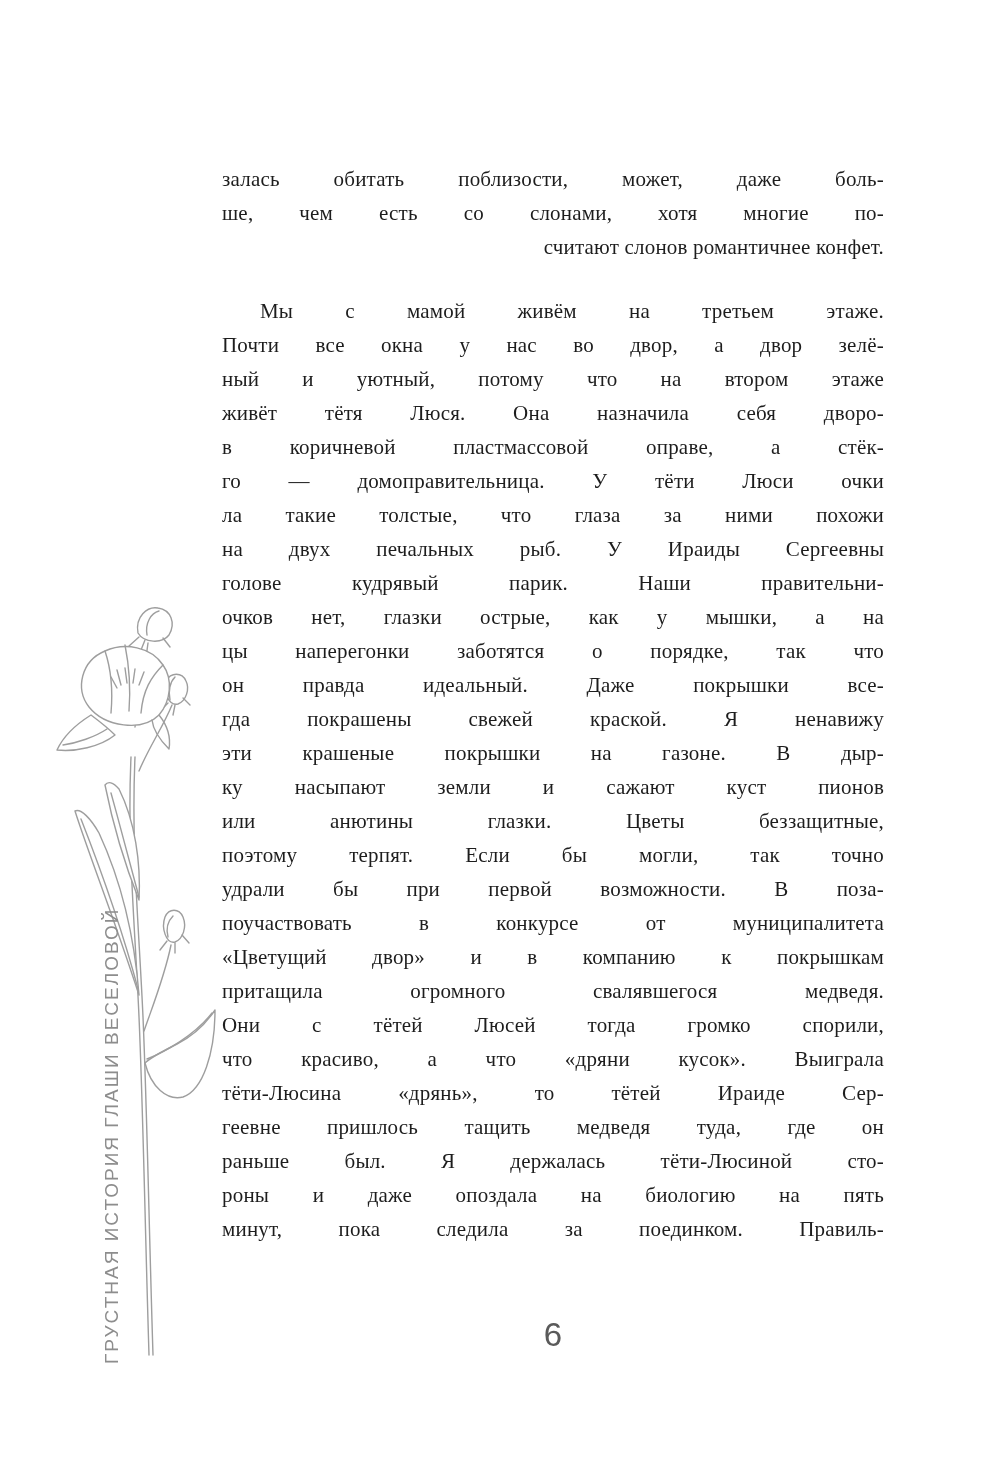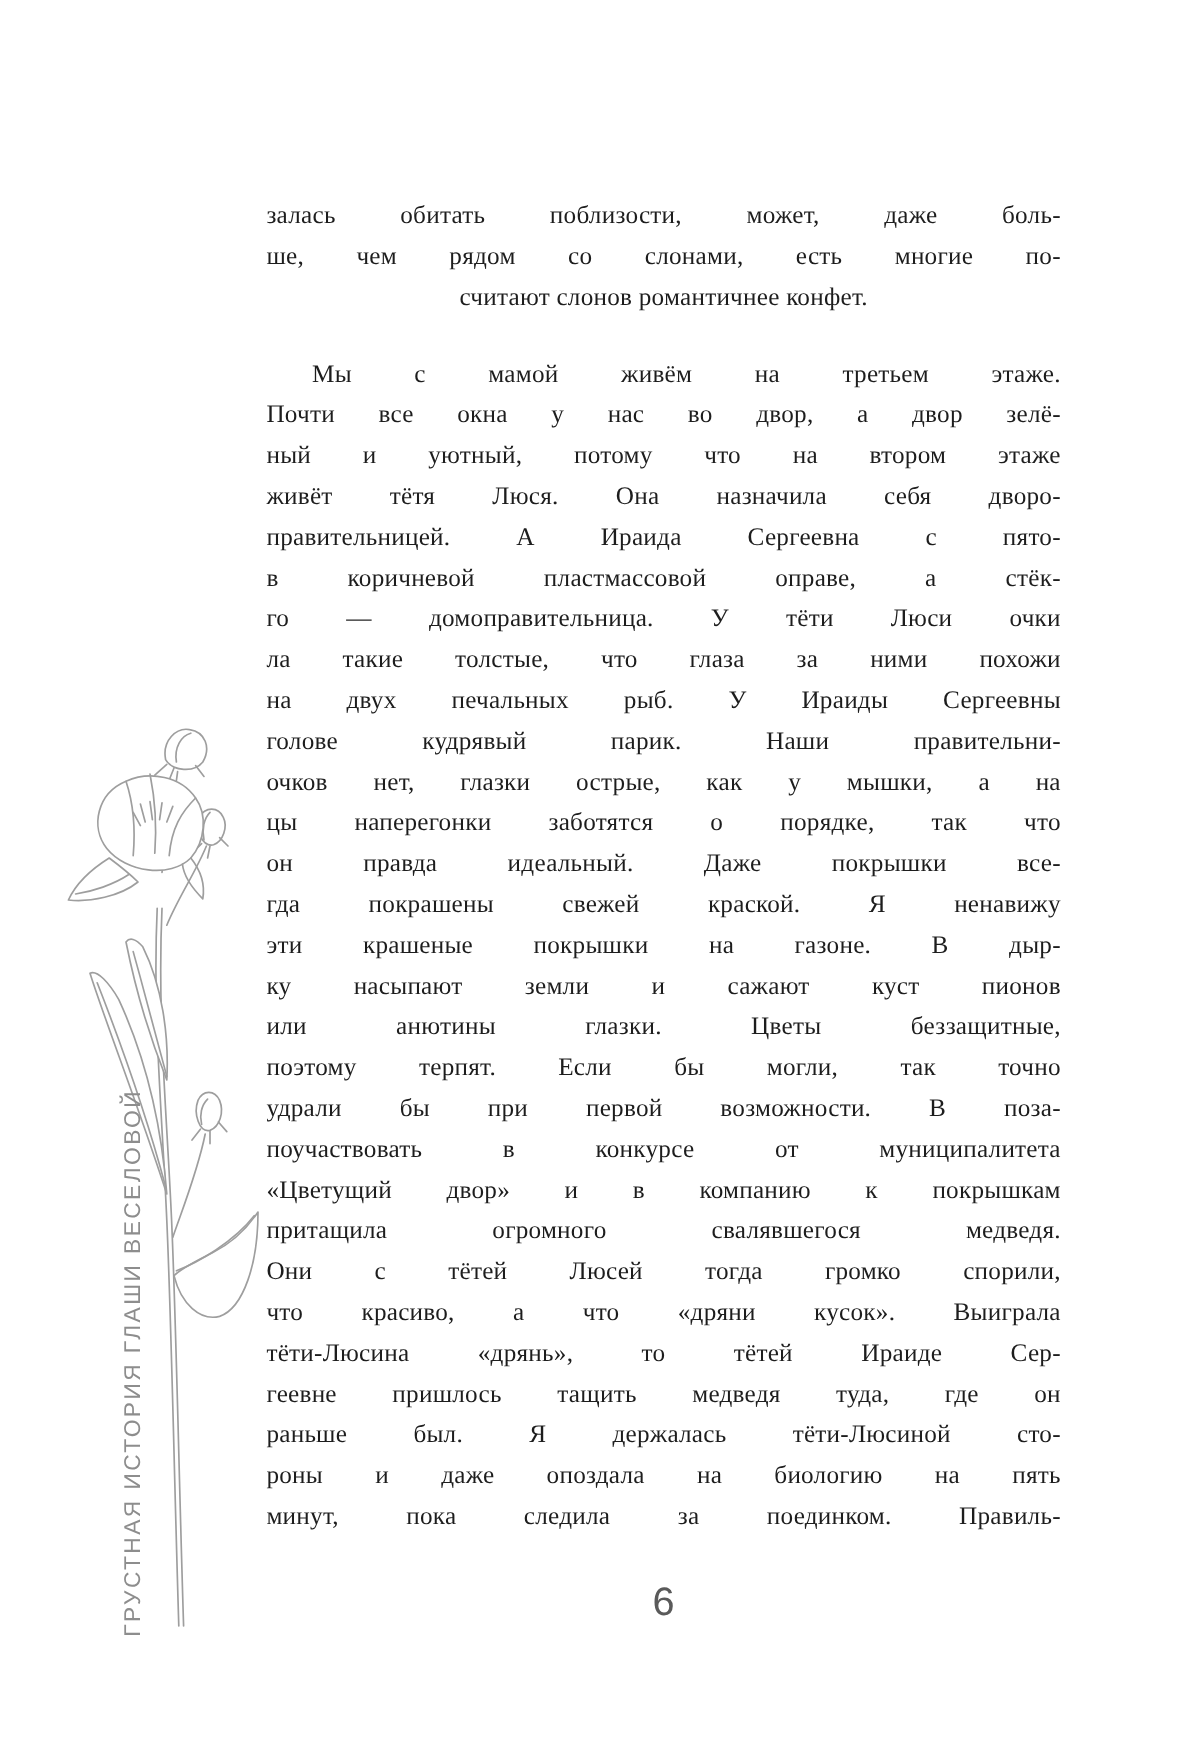--- a/index.html
+++ b/index.html
@@ -19,21 +19,21 @@
     position: absolute;
     left: 222px;
     top: 162px;
     width: 662px;
     font-size: 21px;
     line-height: 34px;
     color: #1d1d1d;
     letter-spacing: 0.2px;
   }
   .text-line {
-    text-align: center;
+    text-align: right;
     white-space: normal;
   }
   .text-line.just {
     text-align: justify;
     text-align-last: justify;
   }
   .text-line.ind {
     padding-left: 38px;
     margin-top: 30px;
   }
@@ -130,27 +130,26 @@
 
       <path fill="#ffffff" d="M 90,478 C 96,502 112,516 128,512 C 148,505 160,468 160,425 C 150,440 136,452 122,459 C 108,466 96,472 90,478 Z"></path>
       <path d="M 92,474 C 110,467 140,450 157,428"></path>
     </svg>
   </div>
 
   <div class="margin-title">ГРУСТНАЯ ИСТОРИЯ ГЛАШИ ВЕСЕЛОВОЙ</div>
 
   <div class="text-block">
       <div class="text-line just">залась обитать поблизости, может, даже боль-</div>
-      <div class="text-line just">ше, чем рядом со слонами, есть многие по-</div>
+      <div class="text-line just">ше, чем есть со слонами, хотя многие по-</div>
       <div class="text-line">считают слонов романтичнее конфет.</div>
       <div class="text-line just ind">Мы с мамой живём на третьем этаже.</div>
       <div class="text-line just">Почти все окна у нас во двор, а двор зелё-</div>
       <div class="text-line just">ный и уютный, потому что на втором этаже</div>
       <div class="text-line just">живёт тётя Люся. Она назначила себя дворо-</div>
-      <div class="text-line just">правительницей. А Ираида Сергеевна с пято-</div>
       <div class="text-line just">в коричневой пластмассовой оправе, а стёк-</div>
       <div class="text-line just">го — домоправительница. У тёти Люси очки</div>
       <div class="text-line just">ла такие толстые, что глаза за ними похожи</div>
       <div class="text-line just">на двух печальных рыб. У Ираиды Сергеевны</div>
       <div class="text-line just">голове кудрявый парик. Наши правительни-</div>
       <div class="text-line just">очков нет, глазки острые, как у мышки, а на</div>
       <div class="text-line just">цы наперегонки заботятся о порядке, так что</div>
       <div class="text-line just">он правда идеальный. Даже покрышки все-</div>
       <div class="text-line just">гда покрашены свежей краской. Я ненавижу</div>
       <div class="text-line just">эти крашеные покрышки на газоне. В дыр-</div>

